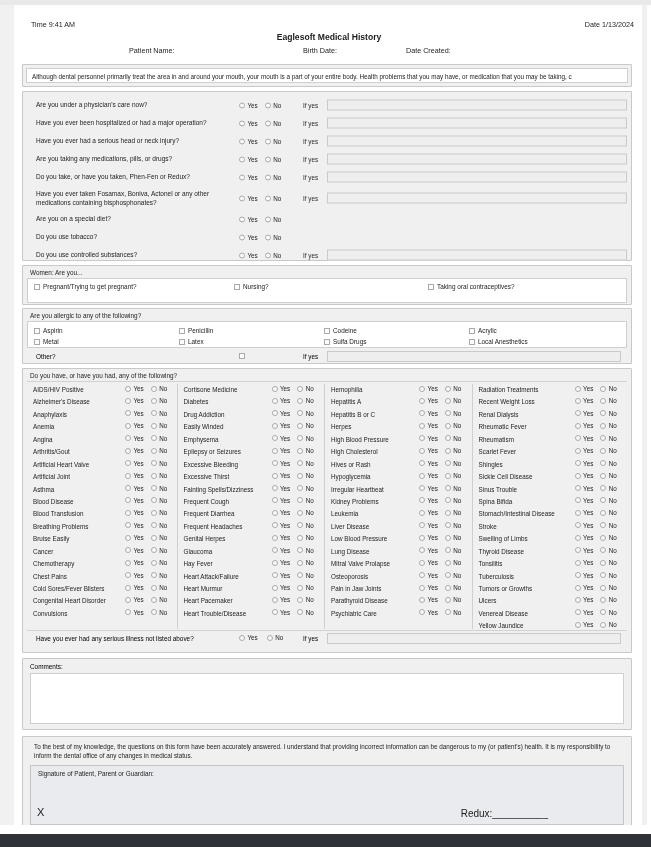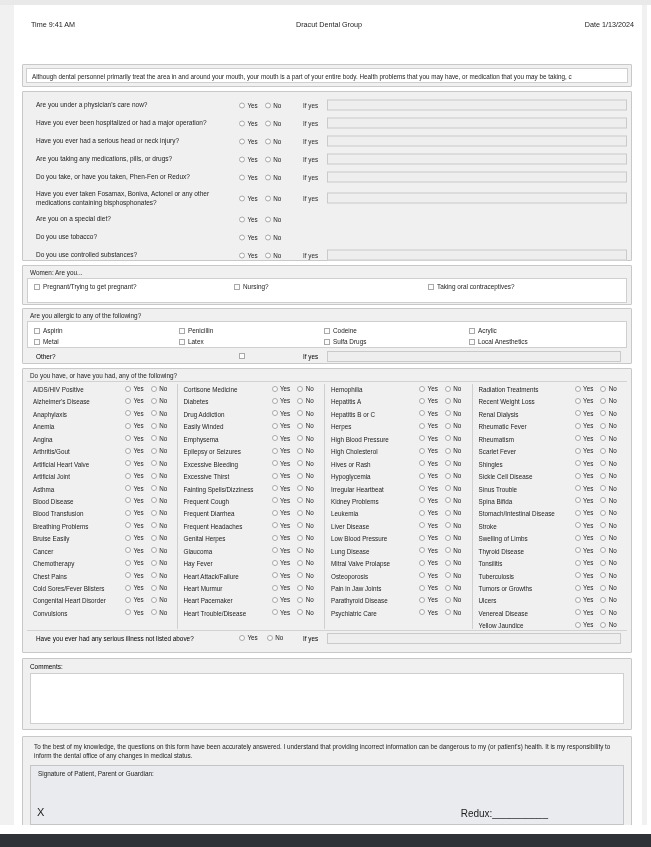--- a/index.html
+++ b/index.html
@@ -283,22 +283,27 @@
 <body>
 
 <div id="page">
 
   <div class="top-strip"></div>
   <div class="left-margin"></div>
   <div class="right-margin"></div>
 
   <div class="hdr">
     <div class="hdr-time">Time 9:41 AM</div>
-    <div class="hdr-org">Dracut Dental Group</div>
     <div class="hdr-date">Date 1/13/2024</div>
+    <div class="hdr-title">Eaglesoft Medical History</div>
+    <div class="hdr-row3">
+      <div class="hdr-pname">Patient Name:</div>
+      <div class="hdr-bdate">Birth Date:</div>
+      <div class="hdr-cdate">Date Created:</div>
+    </div>
   </div>
 
   <div class="panel" id="disclaimer">
     <div class="dtext">Although dental personnel primarily treat the area in and around your mouth, your mouth is a part of your entire body.  Health problems that you may have, or medication that you may be taking, c</div>
   </div>
 
   <div class="panel" id="questions">
       <div class="qrow">
         <div class="qlabel">Are you under a physician's care now?</div>
         <div class="qradios">

